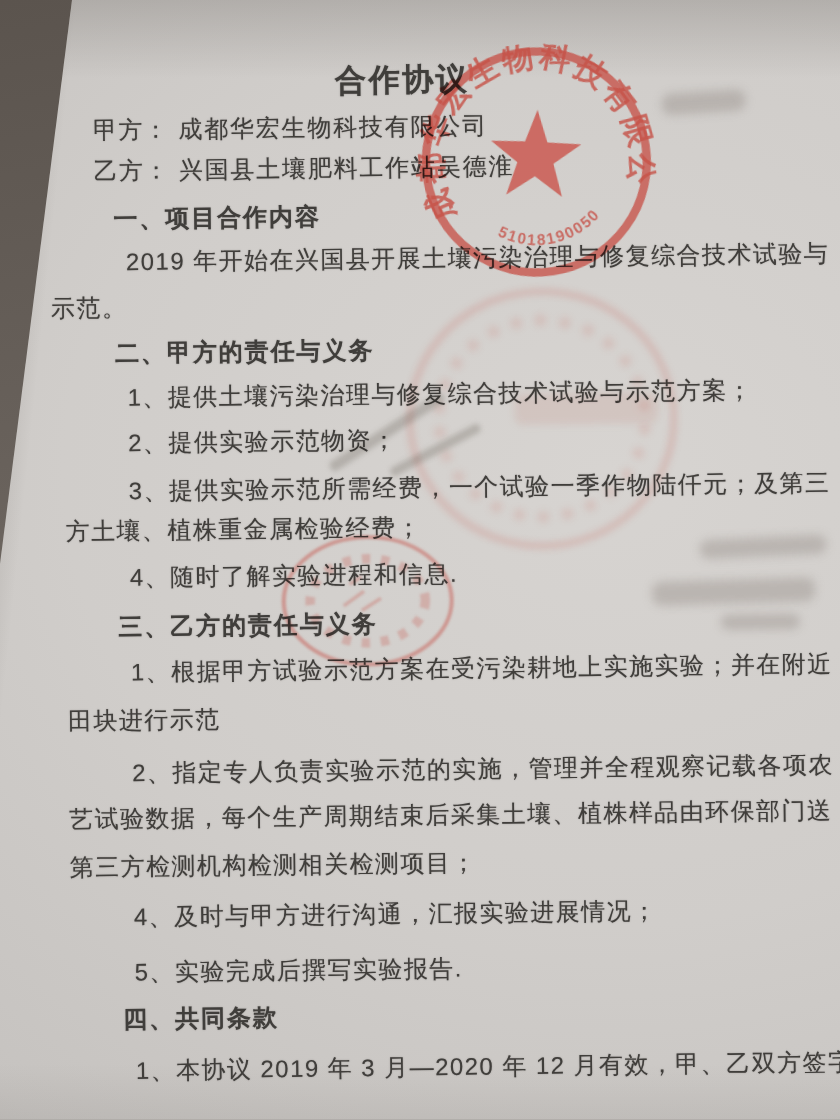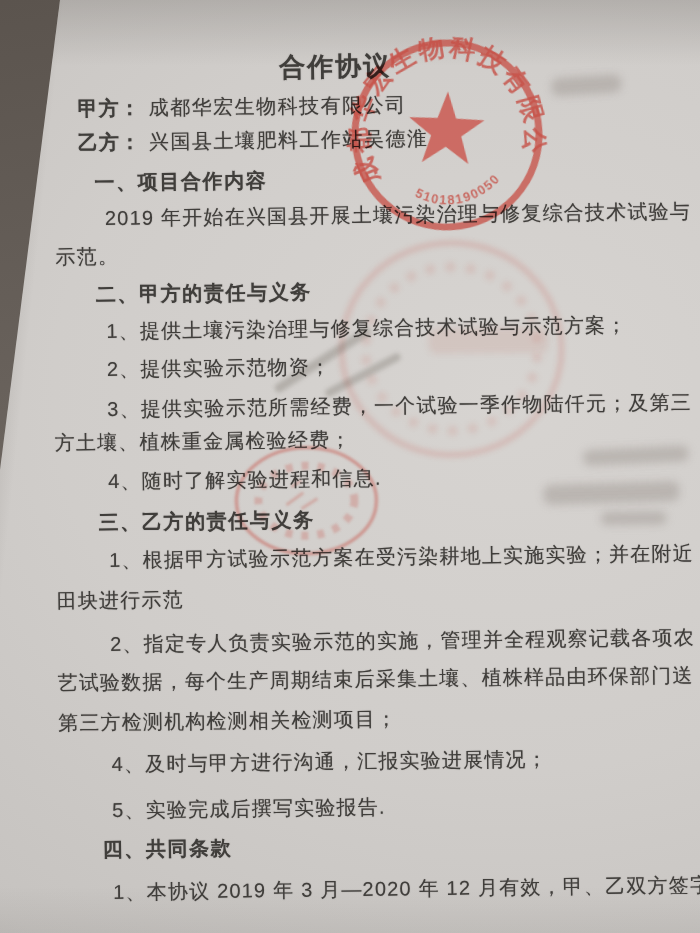--- a/index.html
+++ b/index.html
@@ -28,21 +28,21 @@
     transform-origin:40% 50%;
     color:#403e3b;
   }
   .doc-title{
     position:absolute;top:50px;left:240px;width:200px;
     text-align:center;font-size:26px;font-weight:bold;letter-spacing:2px;
     text-shadow:0 0 1.2px rgba(64,62,59,.55);
   }
   .party-row{position:absolute;left:82px;display:flex;gap:8px;font-size:20px;white-space:nowrap;
     text-shadow:0 0 1.1px rgba(64,62,59,.5);}
-  .party-row .lbl{font-weight:bold;letter-spacing:1px;}
+  .party-row .lbl{font-weight:normal;letter-spacing:1px;}
   .party-row .val{letter-spacing:1.5px;}
   .line{
     position:absolute;white-space:nowrap;font-size:20px;letter-spacing:1.2px;
     text-shadow:0 0 1.1px rgba(64,62,59,.5);
   }
   .line.s-heading{font-weight:bold;letter-spacing:1.6px;}
   
   .seal-main{
     position:absolute;left:350px;top:38px;width:202px;height:198px;
     transform:rotate(-8deg);
@@ -81,21 +81,21 @@
         <span class="val">成都华宏生物科技有限公司</span>
       </div>
       <div class="party-row" style="top:127px;">
         <span class="lbl">乙方：</span>
         <span class="val">兴国县土壤肥料工作站吴德淮</span>
       </div>
 
       <div id="doc-lines">
           <div class="line s-heading" style="top: 167px; left: 98px;">一、项目合作内容</div>
           <div class="line s-indent" style="top: 203px; left: 108px;">2019 年开始在兴国县开展土壤污染治理与修复综合技术试验与</div>
-          <div class="line s-flush" style="top: 241px; left: 58px; font-family: Liberation Serif, serif;">示范。</div>
+          <div class="line s-flush" style="top: 241px; left: 45px; font-family: Liberation Serif, serif;">示范。</div>
           <div class="line s-heading" style="top: 279px; left: 98px;">二、甲方的责任与义务</div>
           <div class="line s-indent" style="top: 316px; left: 108px;">1、提供土壤污染治理与修复综合技术试验与示范方案；</div>
           <div class="line s-indent" style="top: 354px; left: 108px;">2、提供实验示范物资；</div>
           <div class="line s-indent" style="top: 394px; left: 108px;">3、提供实验示范所需经费，一个试验一季作物陆仟元；及第三</div>
           <div class="line s-flush" style="top: 427px; left: 55px;">方土壤、植株重金属检验经费；</div>
           <div class="line s-indent" style="top: 466px; left: 108px;">4、随时了解实验进程和信息.</div>
           <div class="line s-heading" style="top: 507px; left: 98px;">三、乙方的责任与义务</div>
           <div class="line s-indent" style="top: 545px; left: 108px;">1、根据甲方试验示范方案在受污染耕地上实施实验；并在附近</div>
           <div class="line s-flush" style="top: 585px; left: 55px;">田块进行示范</div>
           <div class="line s-indent" style="top: 629px; left: 108px;">2、指定专人负责实验示范的实施，管理并全程观察记载各项农</div>

